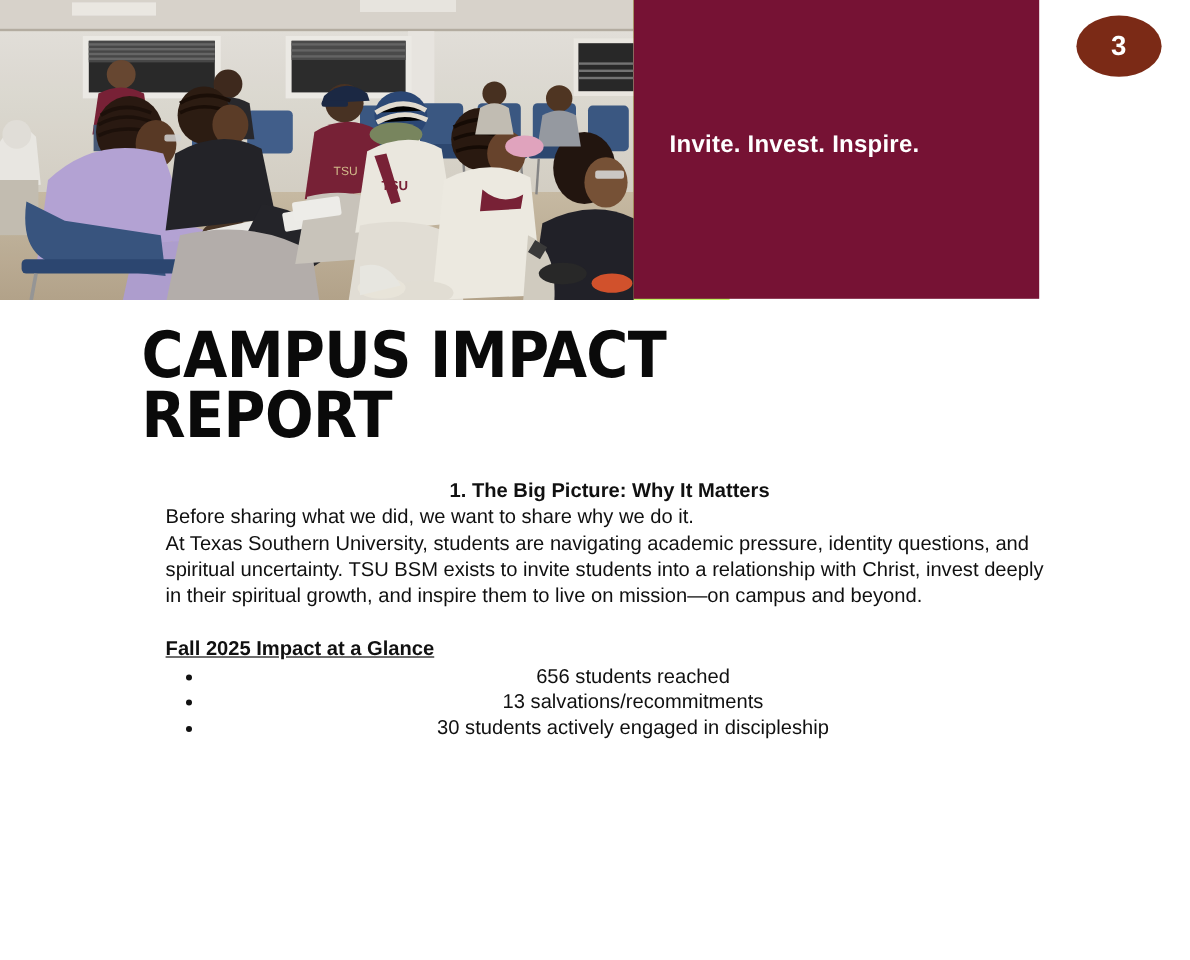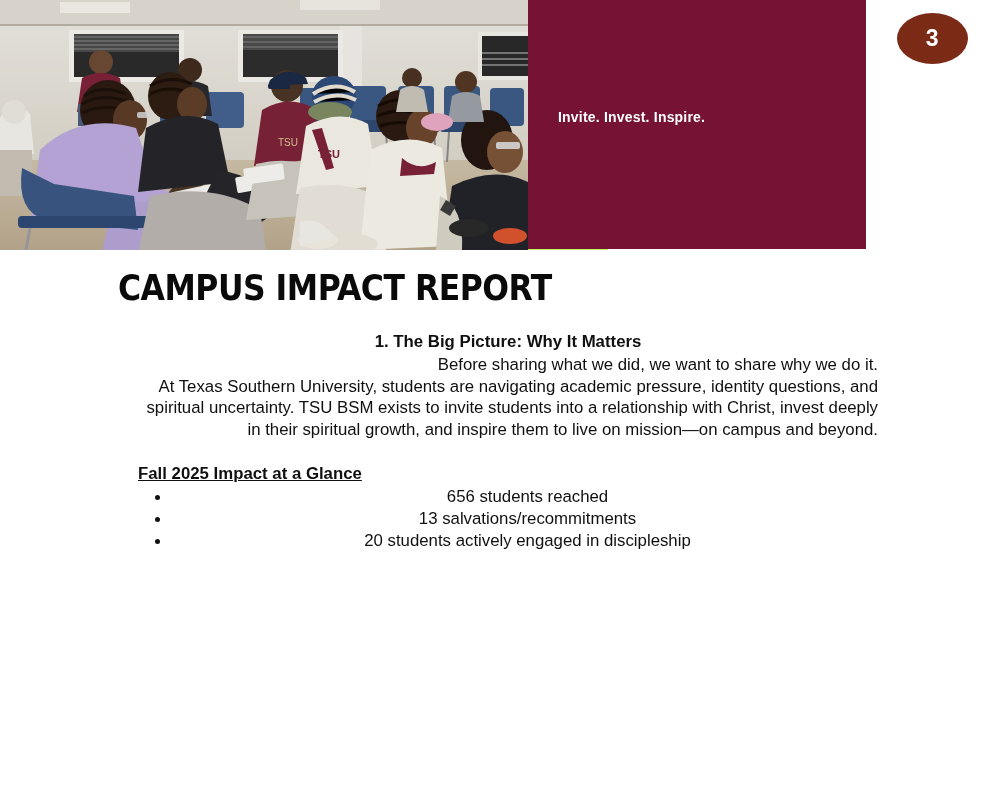--- a/index.html
+++ b/index.html
@@ -43,21 +43,21 @@
     left: 528px;
     top: 0;
     width: 338px;
     height: 249px;
     background: #761234;
   }
   .tagline-text {
     position: absolute;
     left: 30px;
     top: 110px;
-    font-size: 14px;
+    font-size: 20px;
     font-weight: 700;
     color: #ffffff;
     letter-spacing: 0.2px;
     white-space: nowrap;
     line-height: 1.1;
   }
 
   
   .page-badge {
     position: absolute;
@@ -82,21 +82,21 @@
   
   .content {
     position: absolute;
     left: 118px;
     top: 272px;
     width: 760px;
   }
 
   .page-title {
     margin: 0;
-    font-size: 35px;
+    font-size: 53px;
     line-height: 0.94;
     font-weight: 900;
     letter-spacing: -0.5px;
     color: #0a0a0a;
     font-family: "DejaVu Sans", sans-serif;
     font-stretch: condensed;
     text-transform: uppercase;
     max-width: 620px;
   }
 
@@ -109,21 +109,20 @@
   }
 
   .section-heading {
     font-weight: 700;
     margin: 0 0 1px 0;
     text-align: center;
   }
 
   .para {
     margin: 0;
-    text-align: right;
   }
 
   .glance-heading {
     font-weight: 700;
     margin: 22px 0 1px 0;
     text-decoration: underline;
   }
 
   .stat-list {
     margin: 0;
@@ -362,17 +361,17 @@
 
     <p class="para">Before sharing what we did, we want to share why we do it.</p>
 
     <p class="para">At Texas Southern University, students are navigating academic pressure, identity questions, and spiritual uncertainty. TSU BSM exists to invite students into a relationship with Christ, invest deeply in their spiritual growth, and inspire them to live on mission—on campus and beyond.</p>
 
     <div class="glance-heading">Fall 2025 Impact at a Glance</div>
 
     <ul class="stat-list">
       <li class="stat-item">656 students reached</li>
       <li class="stat-item">13 salvations/recommitments</li>
-      <li class="stat-item">20 students actively engaged in discipleship</li>
+      <li class="stat-item">30 students actively engaged in discipleship</li>
     </ul>
 
   </div>
 </div>
 
 </body></html>

